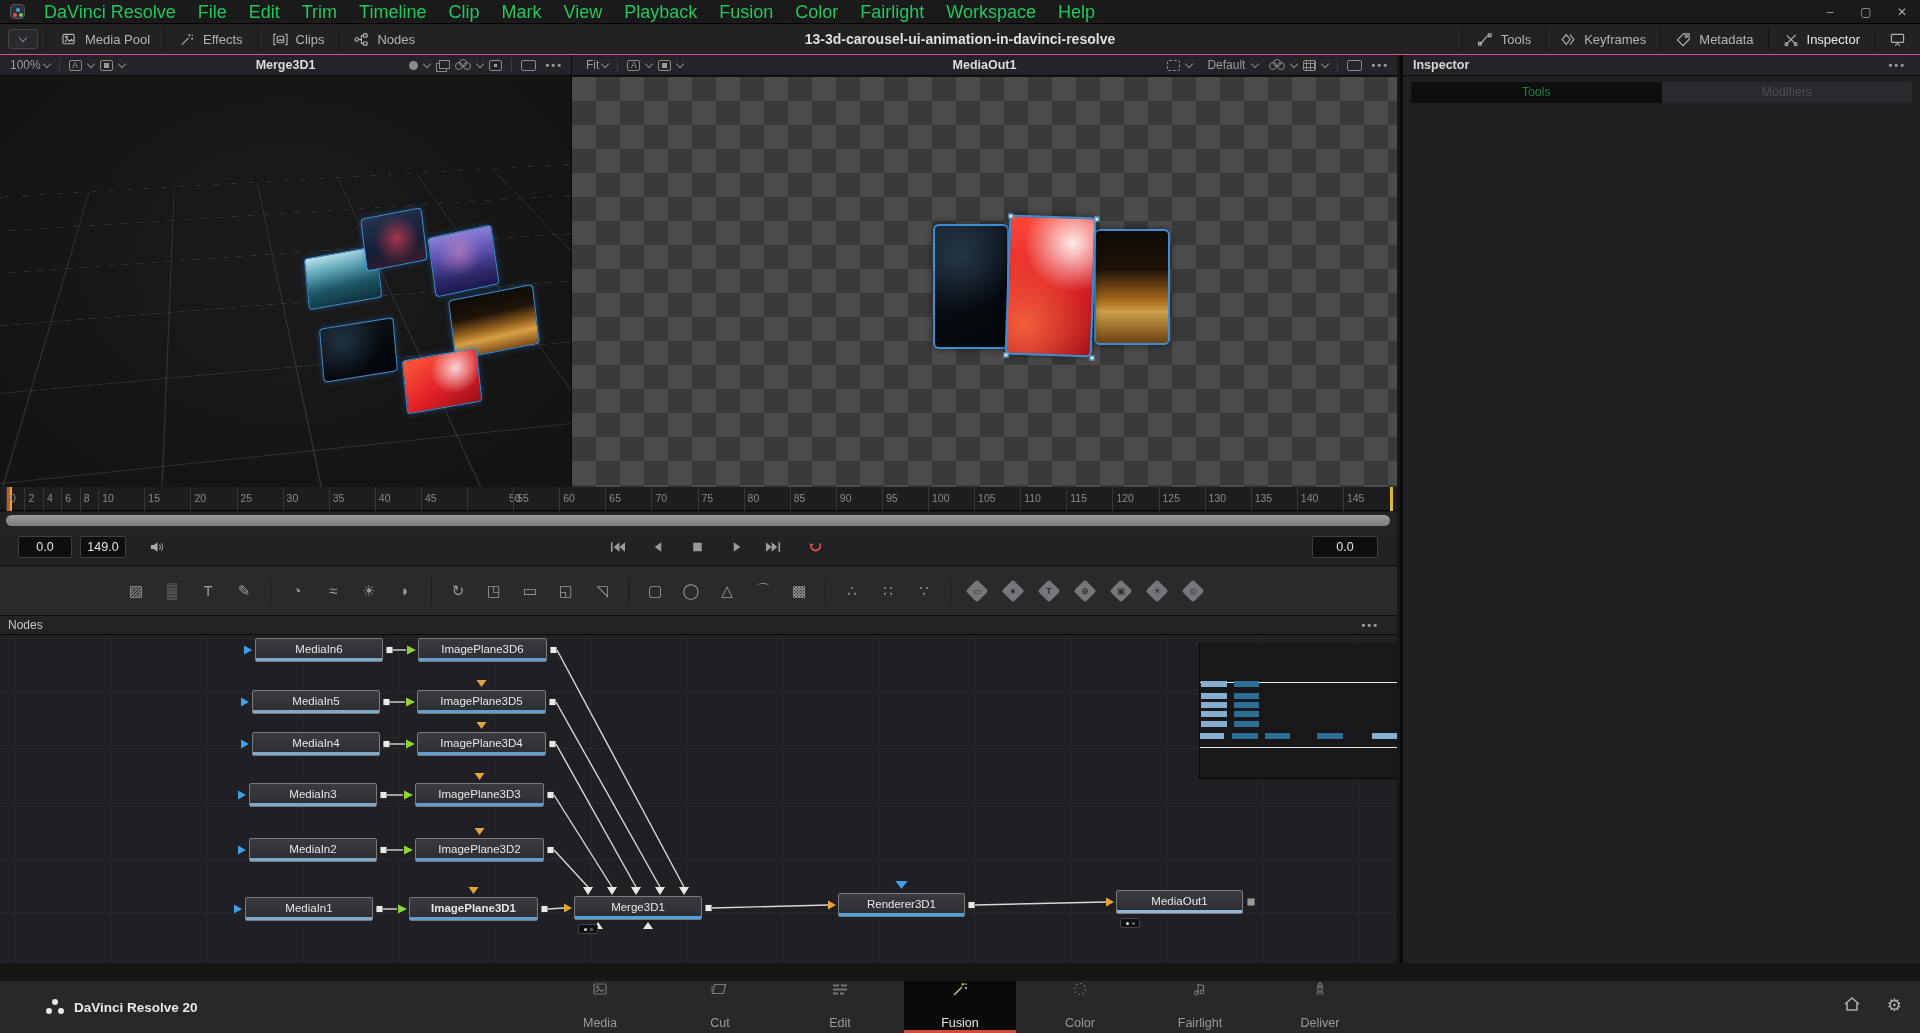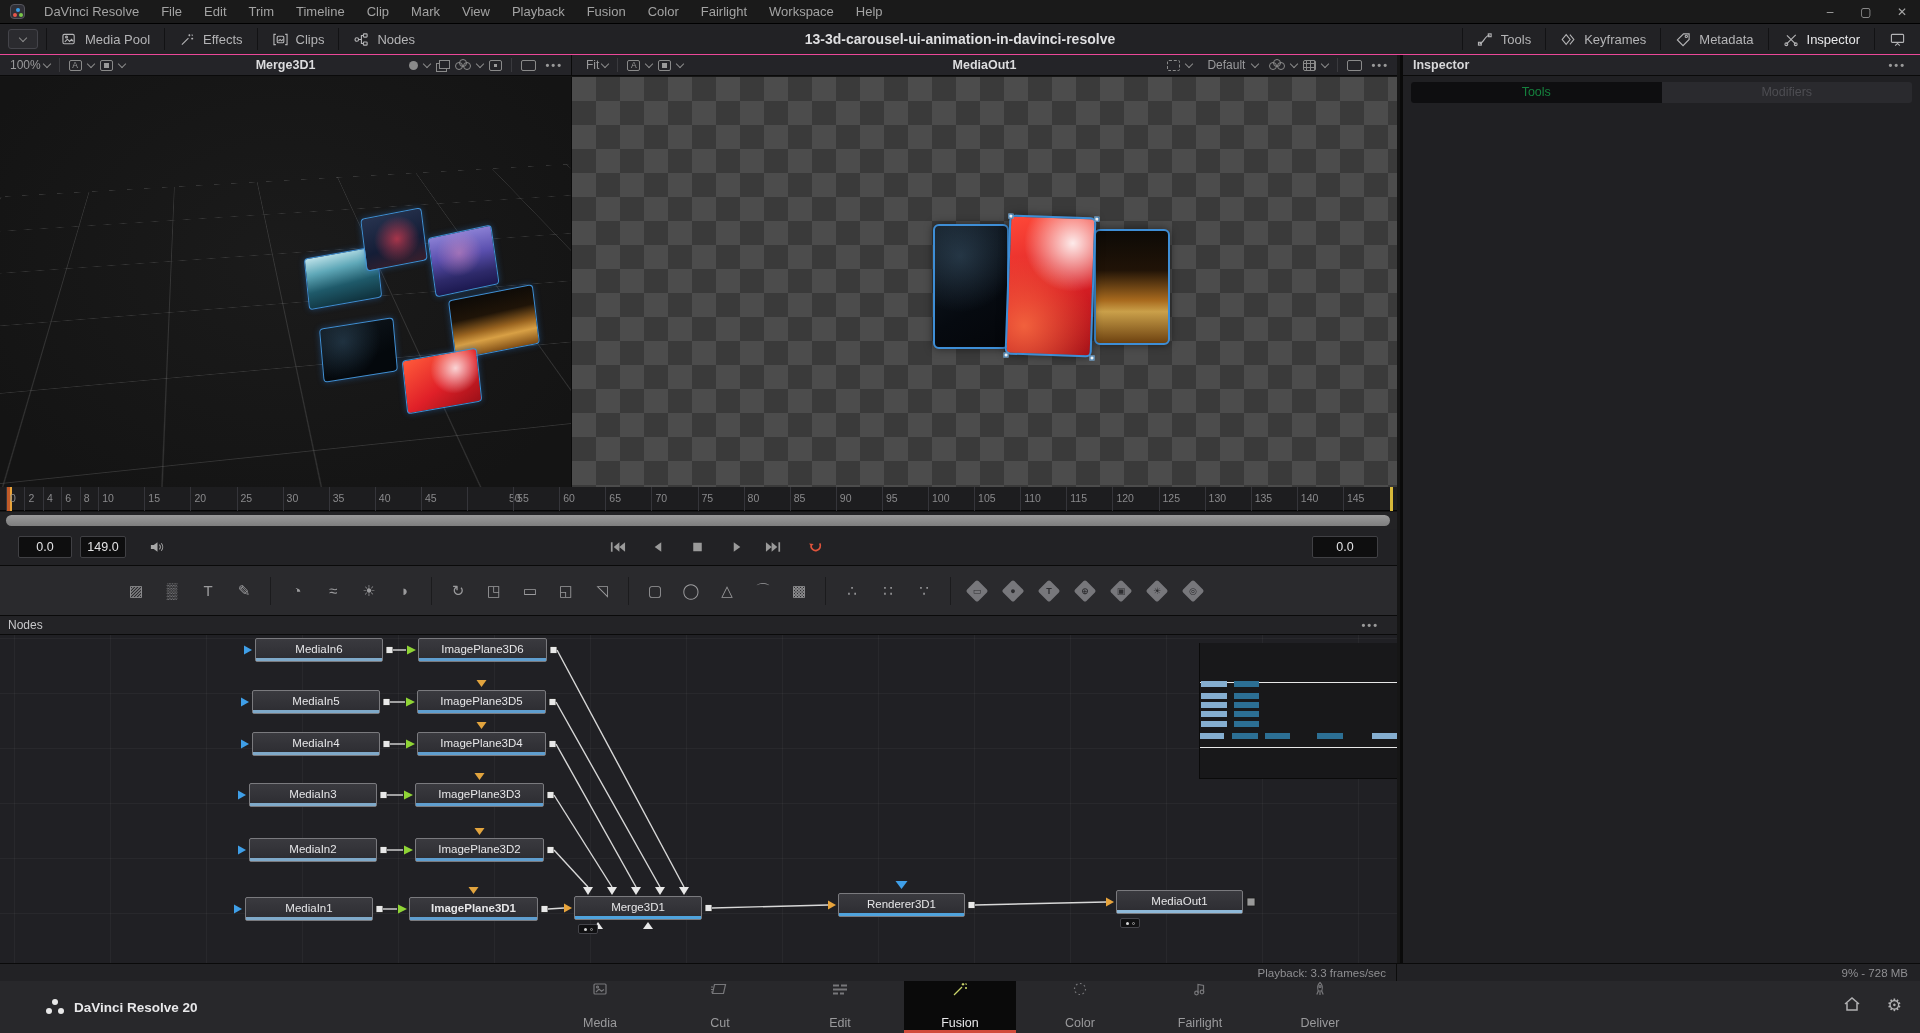--- a/index.html
+++ b/index.html
@@ -5,21 +5,21 @@
   * { margin:0; padding:0; box-sizing:border-box; }
   html,body { background:#000; }
   body { font-family:"Liberation Sans","DejaVu Sans",sans-serif; -webkit-font-smoothing:antialiased; }
   .stage { position:relative; width:1920px; height:1033px; background:#161616; overflow:hidden; color:#c8c8c8; }
 
   
   .titlebar { position:absolute; left:0; top:0; width:1920px; height:24px; background:#1a1a1a; display:flex; align-items:center; border-bottom:1px solid #000; }
   .appicon { width:15px; height:15px; margin:0 8px 0 10px; border-radius:4px; background:#303038; border:1px solid #55555c; position:relative; }
   .appicon::before { content:""; position:absolute; left:5px; top:3px; width:4px; height:4px; border-radius:50%; background:#3aa0e8; box-shadow:-3px 5px 0 #e8574a, 3px 5px 0 #7ac84a; }
   .menus { display:flex; height:100%; align-items:center; }
-  .menu-item { padding:0 11px; font-size:13px; color:#a3a3a3; line-height:24px; cursor:default; }
+  .menu-item { padding:0 11px; font-size:18px; color:#22c55e; line-height:24px; cursor:default; }
   .winctl { position:absolute; right:0; top:0; height:24px; display:flex; }
   .winbtn { width:36px; height:24px; display:flex; align-items:center; justify-content:center; color:#a8a8a8; font-size:12px; }
 
   
   .toolbar { position:absolute; left:0; top:24px; width:1920px; height:31px; background:#222225; border-bottom:1px solid #ec4899; display:flex; align-items:center; }
   .ptoggle { width:30px; height:20px; margin:0 8px; border:1px solid #44444a; border-radius:3px; background:#2b2b2f; display:flex; align-items:center; justify-content:center; }
   .tsep { width:1px; height:22px; background:#121214; }
   .tb-btn { display:flex; align-items:center; gap:7px; padding:0 14px; height:100%; font-size:13px; color:#b4b4b6; }
   .tb-btn svg { width:17px; height:15px; stroke:#b4b4b6; fill:none; stroke-width:1.2; }
   .tb-title { position:absolute; left:0; right:0; text-align:center; font-size:14px; font-weight:bold; color:#dedee0; pointer-events:none; }
@@ -701,24 +701,20 @@
       <span class="t">Inspector</span>
       <span class="dots3">•••</span>
     </div>
     <div class="insp-tabs" id="insp-tabs">
         <div class="insp-tab active">Tools</div>
         <div class="insp-tab">Modifiers</div>
       </div>
     <div style="height:840px;"></div>
   </div>
 
-  <div class="statusbar">
-    <div class="sb-left">Playback: 3.3 frames/sec</div>
-    <div class="sb-right">9% - 728 MB</div>
-  </div>
 
   <div class="bottombar">
     <div class="brand">
       <div class="brandlogo"></div>
       <div class="brandname">DaVinci Resolve 20</div>
     </div>
     <div class="pages" id="pages">
         <div class="page-tab" style="left: 544px;">
           <svg viewBox="0 0 20 16">
             <rect x="4" y="3" width="12" height="10" rx="1"></rect>

